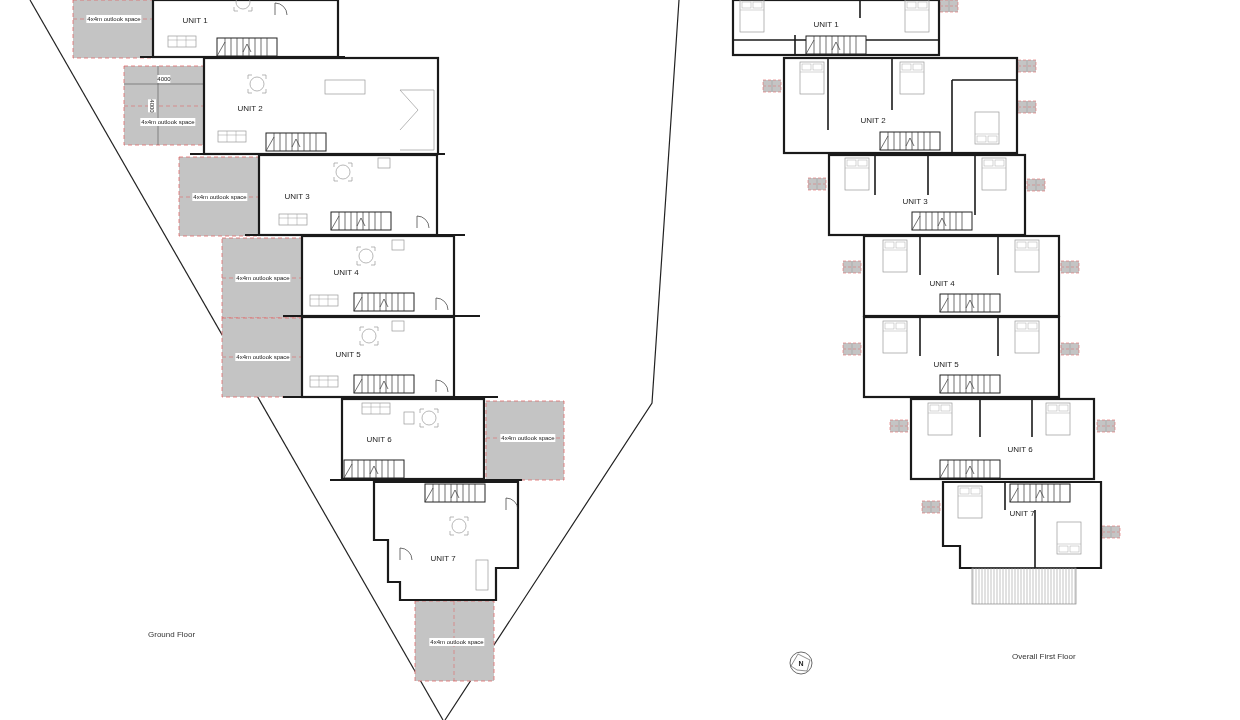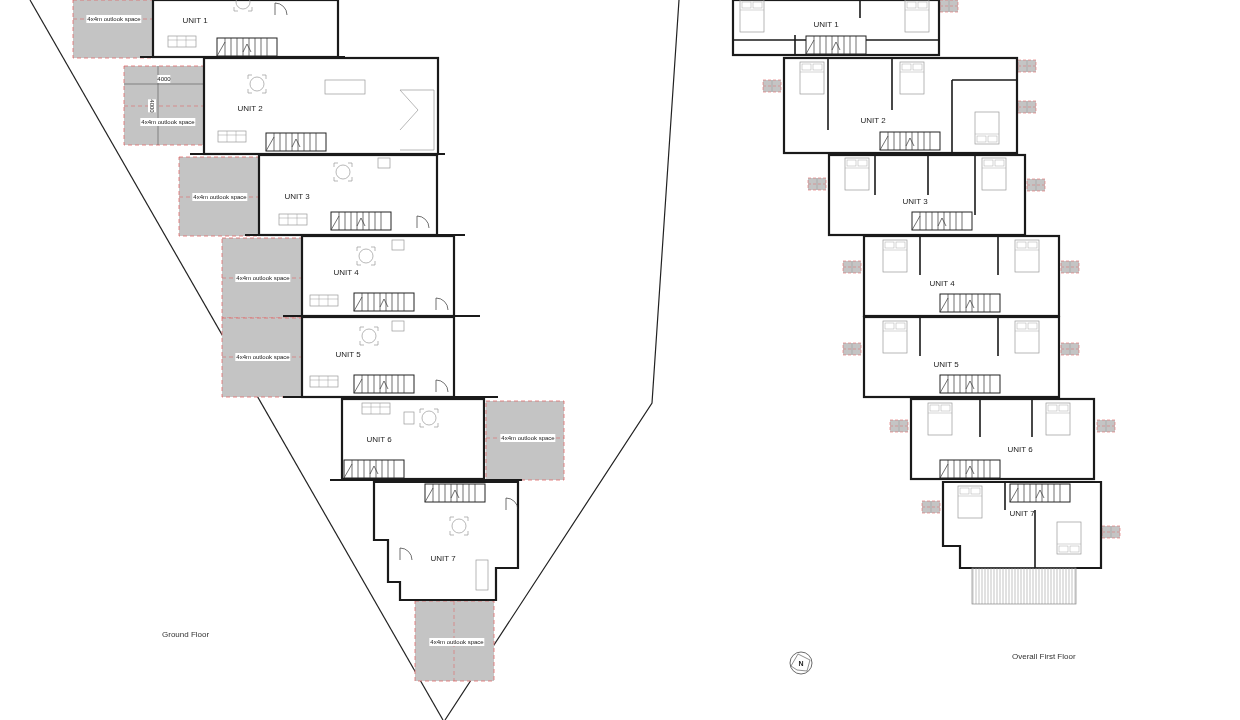--- a/index.html
+++ b/index.html
@@ -238,21 +238,21 @@
 <div class="olbl" style="left:168px;top:122px;">4x4m outlook space</div>
 <div class="olbl" style="left:220px;top:197px;">4x4m outlook space</div>
 <div class="olbl" style="left:263px;top:278px;">4x4m outlook space</div>
 <div class="olbl" style="left:263px;top:357px;">4x4m outlook space</div>
 <div class="olbl" style="left:528px;top:438px;">4x4m outlook space</div>
 <div class="olbl" style="left:457px;top:642px;">4x4m outlook space</div>
 
 <div class="dim" style="left:164px;top:79px;">4000</div>
 <div class="dimv" style="left:152px;top:106px;">4000</div>
 
-<div class="title" style="left:162px;top:630px;">Ground Floor</div>
+<div class="title" style="left:148px;top:630px;">Ground Floor</div>
 
 <div class="lbl" style="left:826px;top:24px;">UNIT 1</div>
 <div class="lbl" style="left:873px;top:120px;">UNIT 2</div>
 <div class="lbl" style="left:915px;top:201px;">UNIT 3</div>
 <div class="lbl" style="left:942px;top:283px;">UNIT 4</div>
 <div class="lbl" style="left:946px;top:364px;">UNIT 5</div>
 <div class="lbl" style="left:1020px;top:449px;">UNIT 6</div>
 <div class="lbl" style="left:1022px;top:513px;">UNIT 7</div>
 
 <div class="title" style="left:1012px;top:652px;">Overall First Floor</div>

